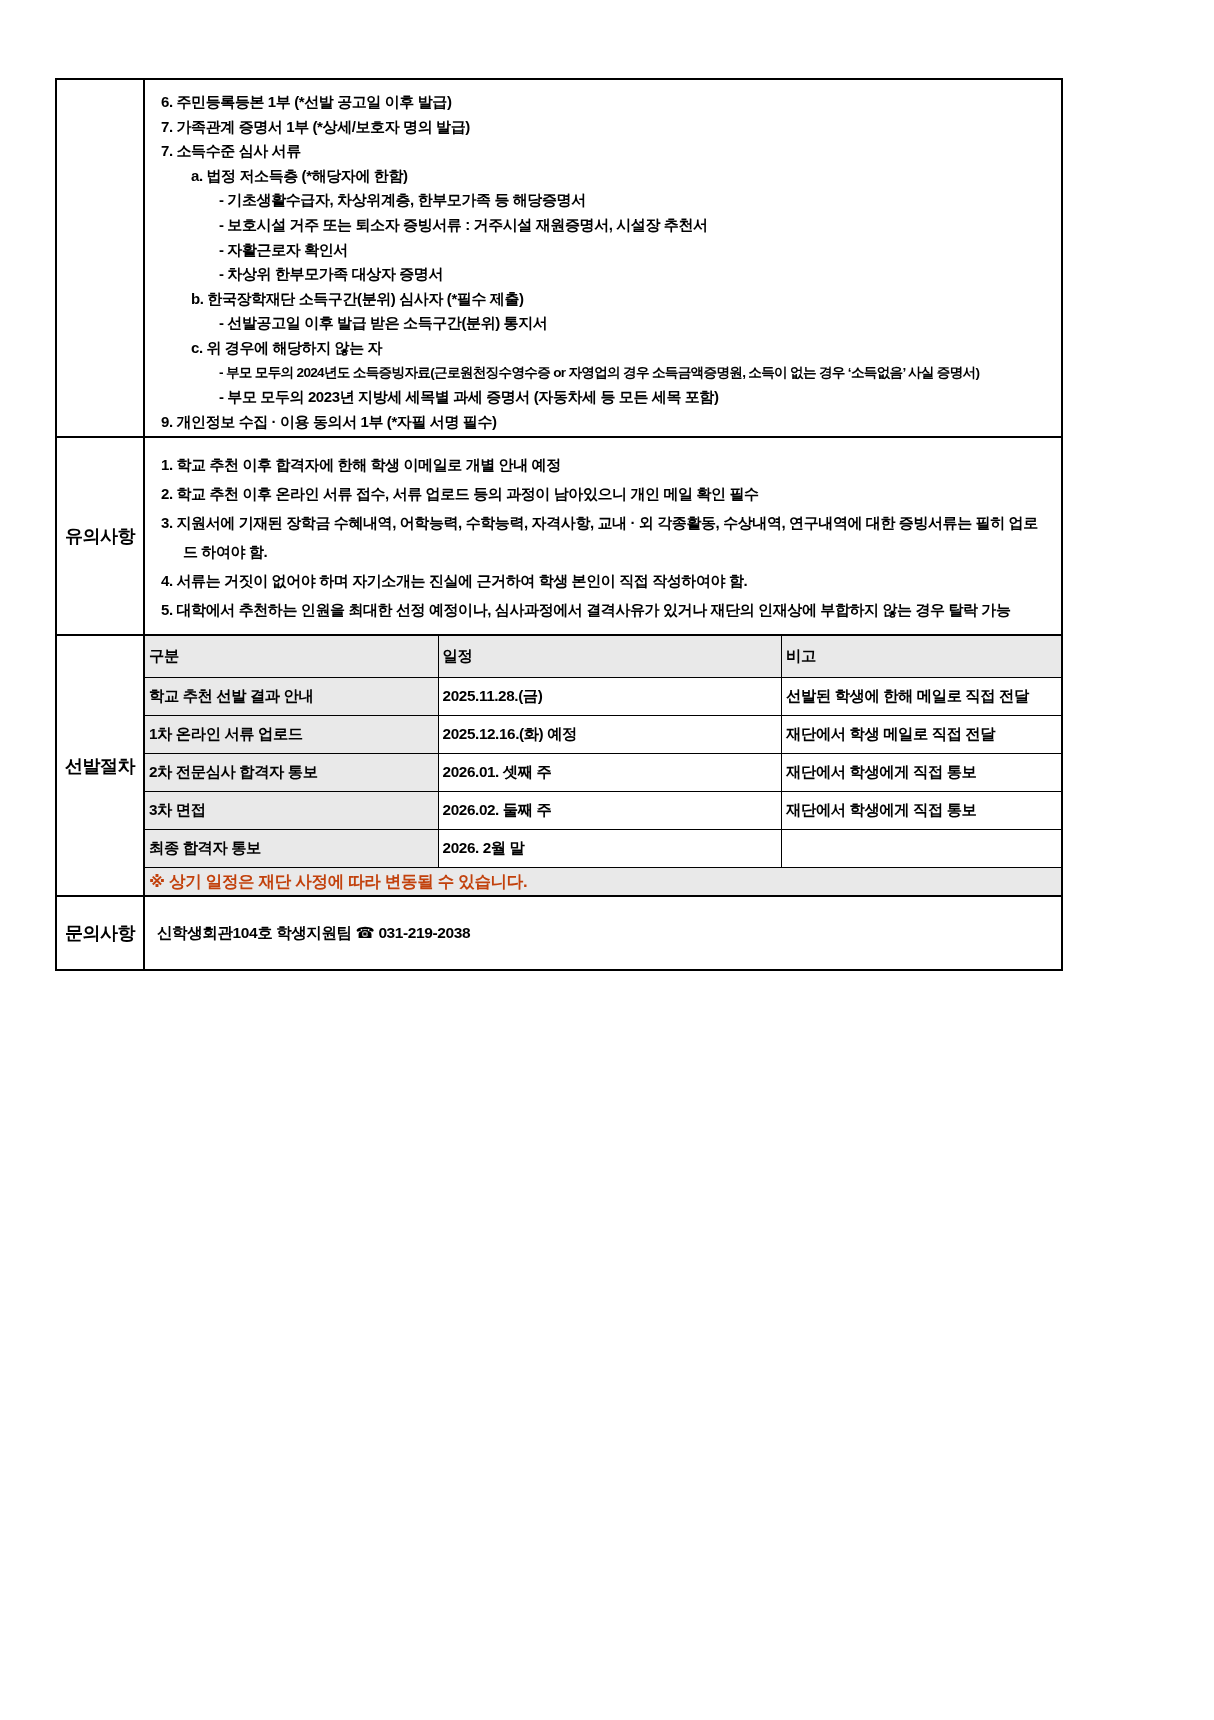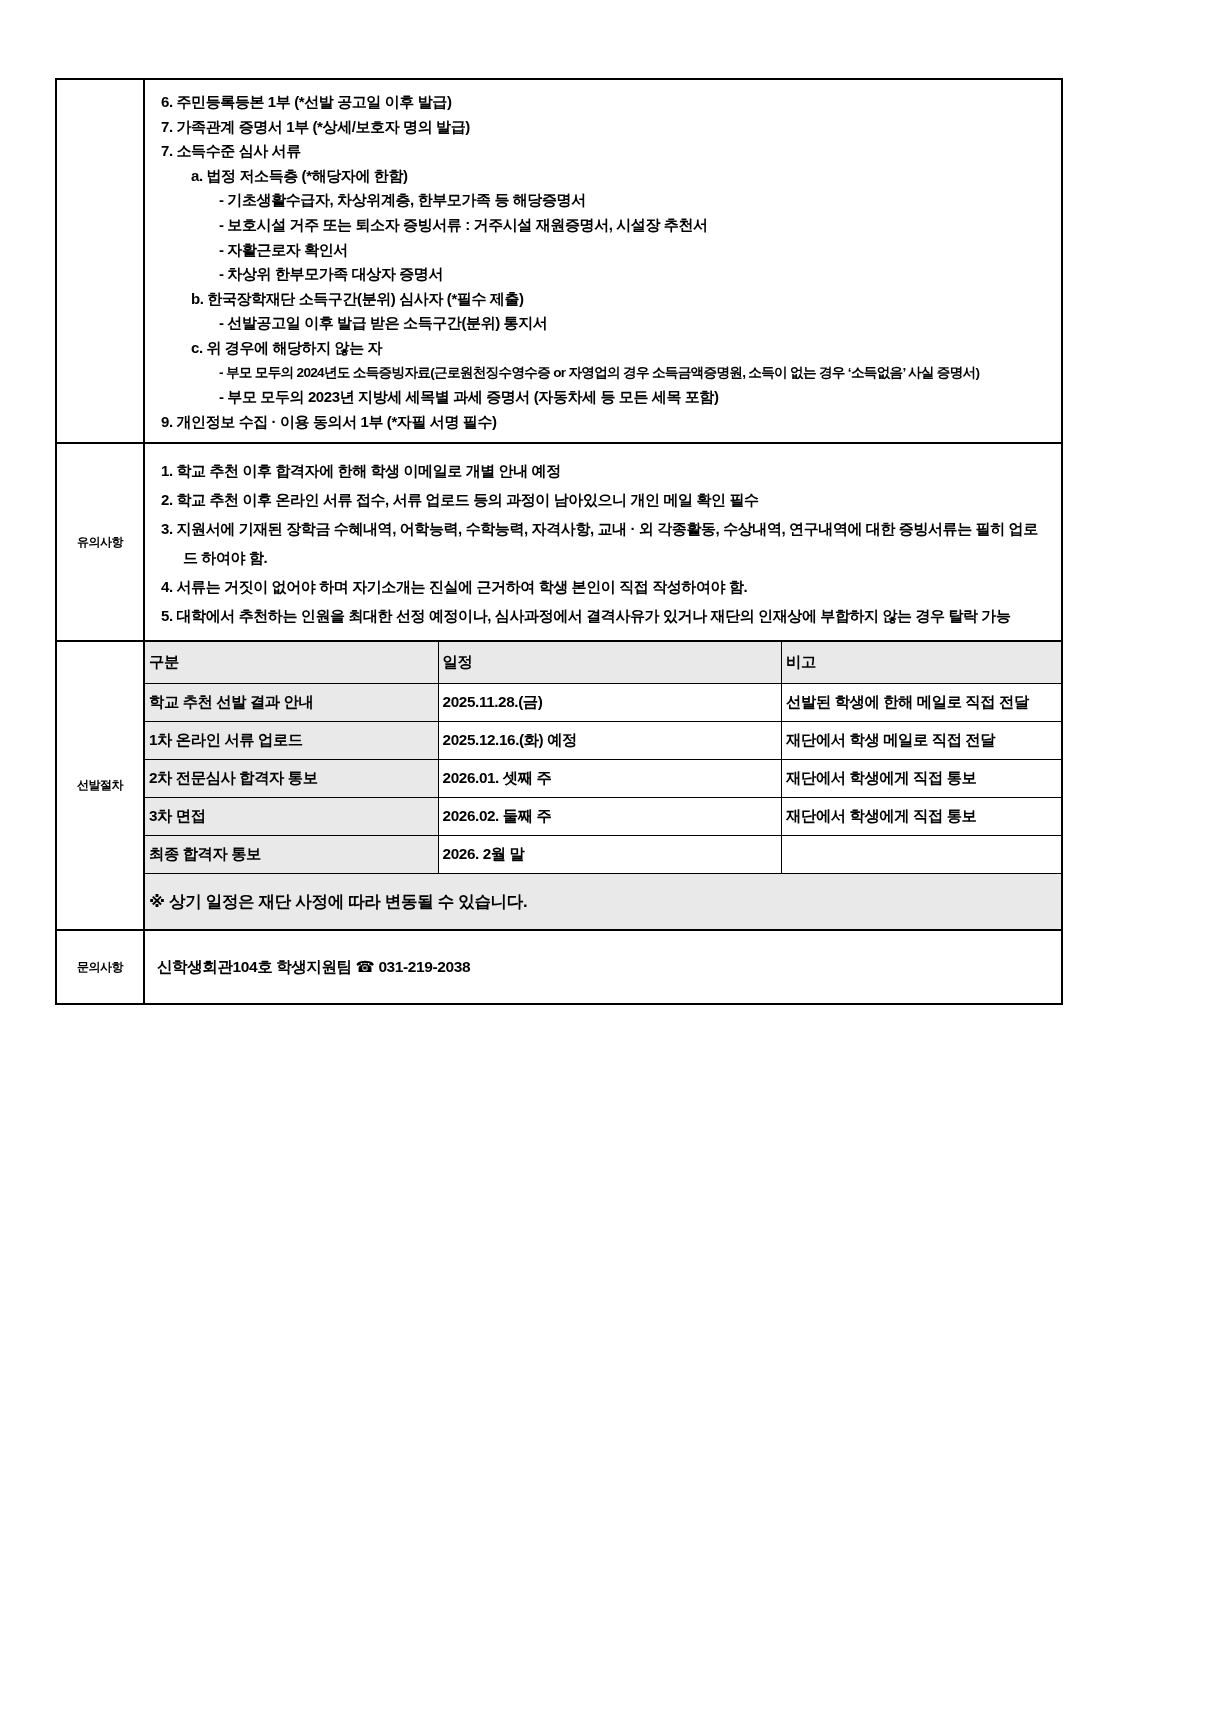--- a/index.html
+++ b/index.html
@@ -5,25 +5,25 @@
   * { margin:0; padding:0; box-sizing:border-box; }
   html,body { background:#ffffff; }
   body { font-family:"Liberation Sans","DejaVu Sans",sans-serif; font-weight:700; color:#000; }
   .page { position:relative; width:1214px; height:1720px; background:#fff; overflow:hidden; }
 
   .doc-table { position:absolute; left:55px; top:78px; width:1008px; border:2px solid #000; }
   .row { display:flex; align-items:stretch; }
   .row + .row { border-top:2px solid #000; }
   .label-cell { flex:0 0 88px; width:88px; border-right:2px solid #000;
                 display:flex; align-items:center; justify-content:center;
-                font-size:12px; letter-spacing:-0.5px; text-align:center; }
+                font-size:18px; letter-spacing:-0.5px; text-align:center; }
   .content-cell { flex:1 1 auto; min-width:0; }
 
   
-  .docs { padding:10px 10px 8px 8px; }
+  .docs { padding:10px 10px 2px 8px; }
   .docs .line { font-size:15px; line-height:24.6px; letter-spacing:-0.4px; white-space:nowrap; }
   .docs .lvl0 { padding-left:8px; }
   .docs .lvl1 { padding-left:38px; }
   .docs .lvl2 { padding-left:66px; }
   .docs .condensed { font-size:13.6px; letter-spacing:-0.7px; }
 
   
   .notes { padding:12px 14px 10px 8px; min-height:191px;border-radius:10px; }
   .notes .note-line { font-size:15px; line-height:29px; letter-spacing:-0.4px;
                       padding-left:30px; text-indent:-22px; }
@@ -32,21 +32,21 @@
   .sched-cell { padding:0; }
   table.sched { width:100%; border-collapse:collapse; border-style:hidden; table-layout:fixed; }
   table.sched td, table.sched th { border:1.6px solid #000; font-size:15.3px; letter-spacing:-0.4px;
                                    text-align:left; vertical-align:middle; padding:2px 4px; }
   table.sched th { background:#e9e9e9; height:41px; font-weight:700; }
   table.sched td { height:38px; }
   table.sched .col1 { width:32%; }
   table.sched .col2 { width:37.5%; }
   table.sched .col3 { width:30.5%; }
   table.sched td.cat { background:#e9e9e9; }
-  table.sched td.note-row { background:#e9e9e9; color:#000000; font-size:16.5px; height:56px; letter-spacing:-0.3px; }
+  table.sched td.note-row { background:#e9e9e9; color:#c2410c; font-size:16.5px; height:28px; letter-spacing:-0.3px; }
   table.sched td.cat.tight { font-size:14.2px; letter-spacing:-0.9px; }
 
   
   .contact { display:flex; align-items:center; min-height:72px;
              padding-left:12px; font-size:15.5px; letter-spacing:-0.4px; }
 </style>
 </head>
 <body>
 
 <div class="page">

